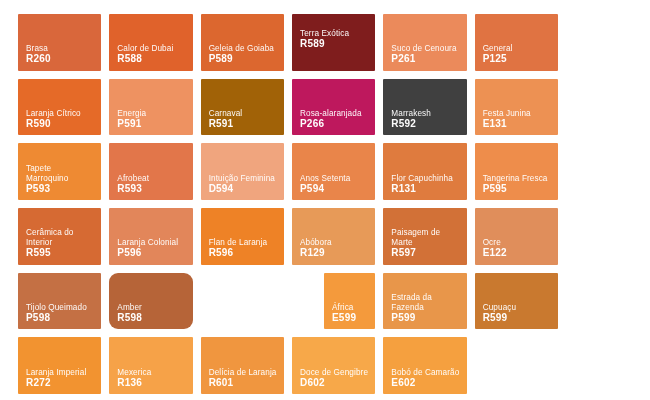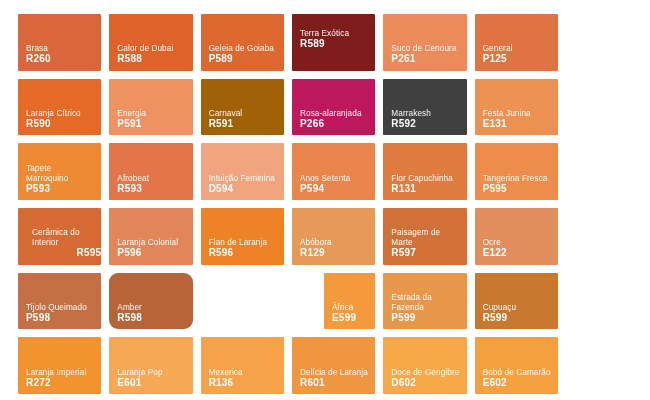--- a/index.html
+++ b/index.html
@@ -121,21 +121,21 @@
       <div class="swatch-code">P594</div>
     </div>
     <div class="swatch" style="background: rgb(223, 123, 62);">
       <div class="swatch-name">Flor Capuchinha</div>
       <div class="swatch-code">R131</div>
     </div>
     <div class="swatch" style="background: rgb(238, 141, 75);">
       <div class="swatch-name">Tangerina Fresca</div>
       <div class="swatch-code">P595</div>
     </div>
-    <div class="swatch" style="background: rgb(214, 106, 51); align-items: flex-end;">
+    <div class="swatch" style="background: rgb(214, 106, 51);">
       <div class="swatch-name">Cerâmica do Interior</div>
       <div class="swatch-code">R595</div>
     </div>
     <div class="swatch" style="background: rgb(226, 134, 90);">
       <div class="swatch-name">Laranja Colonial</div>
       <div class="swatch-code">P596</div>
     </div>
     <div class="swatch" style="background: rgb(238, 130, 38);">
       <div class="swatch-name">Flan de Laranja</div>
       <div class="swatch-code">R596</div>
@@ -173,24 +173,20 @@
       <div class="swatch-code">P599</div>
     </div>
     <div class="swatch" style="background: rgb(201, 121, 47);">
       <div class="swatch-name">Cupuaçu</div>
       <div class="swatch-code">R599</div>
     </div>
     <div class="swatch" style="background: rgb(242, 147, 48);">
       <div class="swatch-name">Laranja Imperial</div>
       <div class="swatch-code">R272</div>
     </div>
-    <div class="swatch" style="background: rgb(246, 168, 85);">
-      <div class="swatch-name">Laranja Pop</div>
-      <div class="swatch-code">E601</div>
-    </div>
     <div class="swatch" style="background: rgb(246, 162, 72);">
       <div class="swatch-name">Mexerica</div>
       <div class="swatch-code">R136</div>
     </div>
     <div class="swatch" style="background: rgb(240, 150, 63);">
       <div class="swatch-name">Delícia de Laranja</div>
       <div class="swatch-code">R601</div>
     </div>
     <div class="swatch" style="background: rgb(247, 168, 73);">
       <div class="swatch-name">Doce de Gengibre</div>

